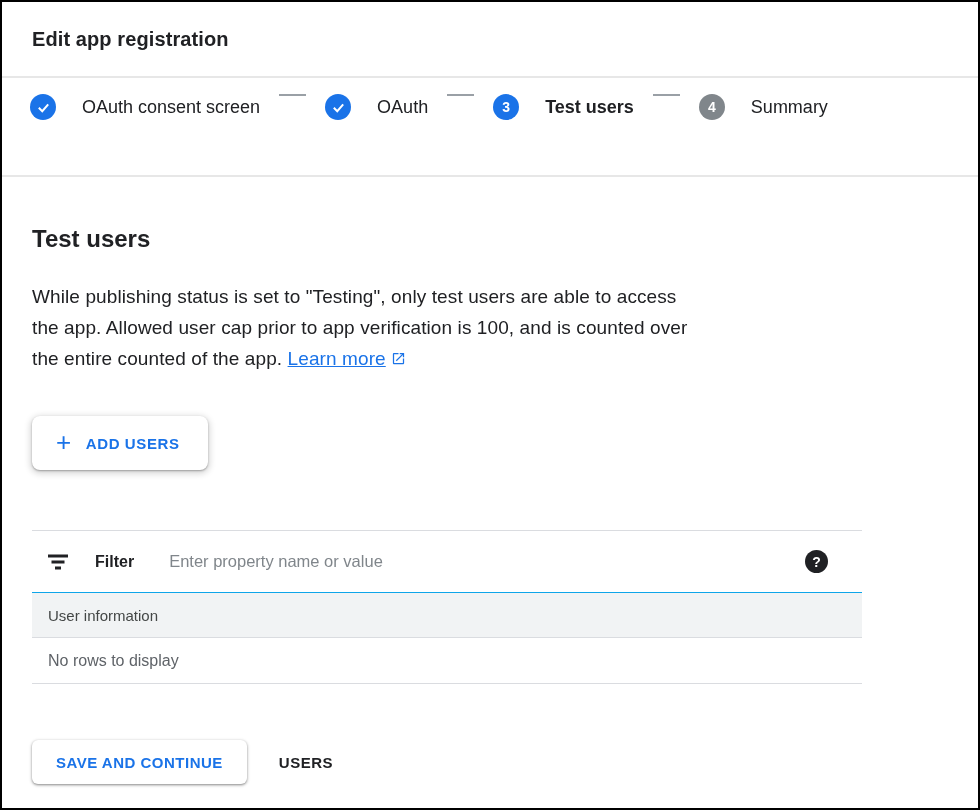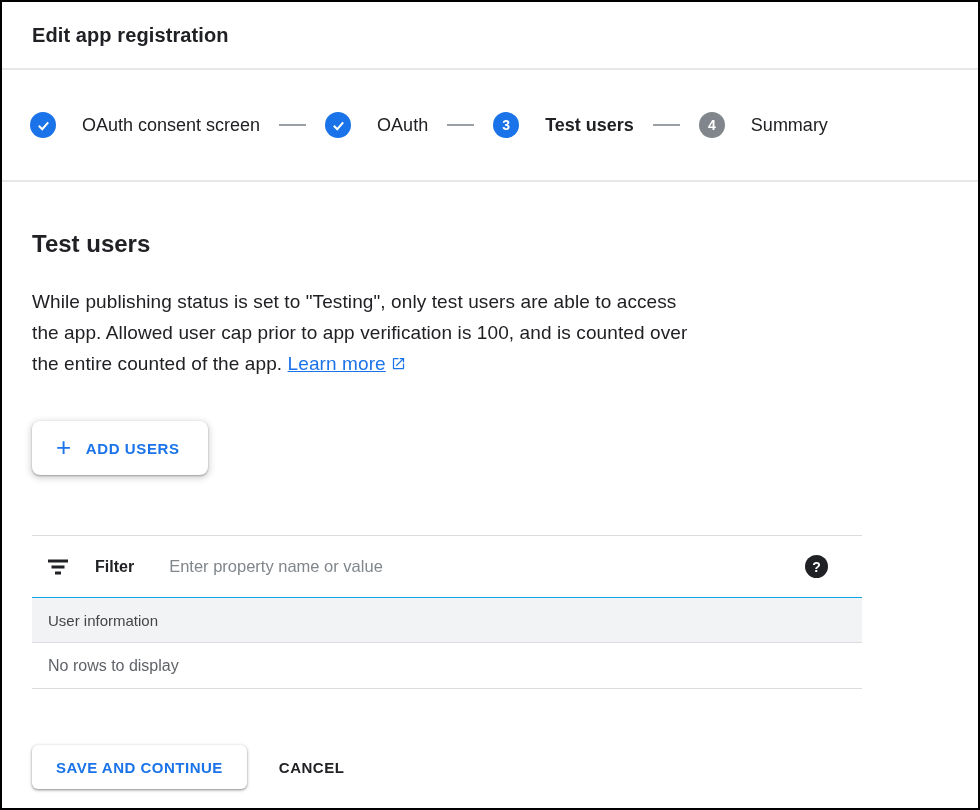--- a/index.html
+++ b/index.html
@@ -7,38 +7,38 @@
   body {
     font-family: "Liberation Sans", sans-serif;
     background: #ffffff;
     border: 2px solid #000000;
     overflow: hidden;
     color: #202124;
   }
 
   
   .app-header {
-    height: 68px;
+    height: 76px;
     display: flex;
     align-items: center;
     padding: 0 30px;
     border-bottom: 2px solid #e7e7e7;
   }
   .app-header h1 {
     font-size: 20px;
     font-weight: 700;
     color: #202124;
     letter-spacing: 0.1px;
   }
 
   
   .stepper {
-    height: 112px;
-    display: flex;
-    align-items: center;
+    height: 99px;
+    display: flex;
+    align-items: flex-start;
     padding: 16px 28px;
     border-bottom: 2px solid #e7e7e7;
     font-size: 18px;
   }
   .step { display: flex; align-items: center; gap: 26px; }
   .step-circle {
     width: 26px; height: 26px;
     border-radius: 50%;
     display: flex; align-items: center; justify-content: center;
     flex: none;
@@ -281,14 +281,14 @@
     <div class="table-empty-row">
       <span>No rows to display</span>
     </div>
 
   </section>
 
 </main>
 
 <footer class="footer-actions">
   <button class="save-btn">SAVE AND CONTINUE</button>
-  <button class="cancel-btn">CANCEL</button>
+  <button class="cancel-btn">USERS</button>
 </footer>
 
 </body></html>

